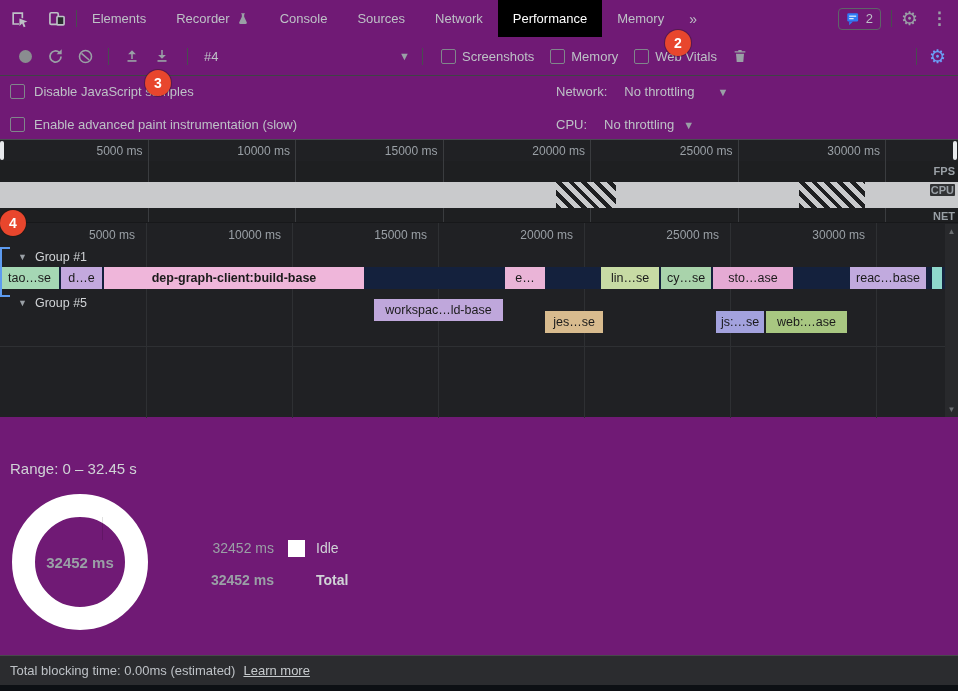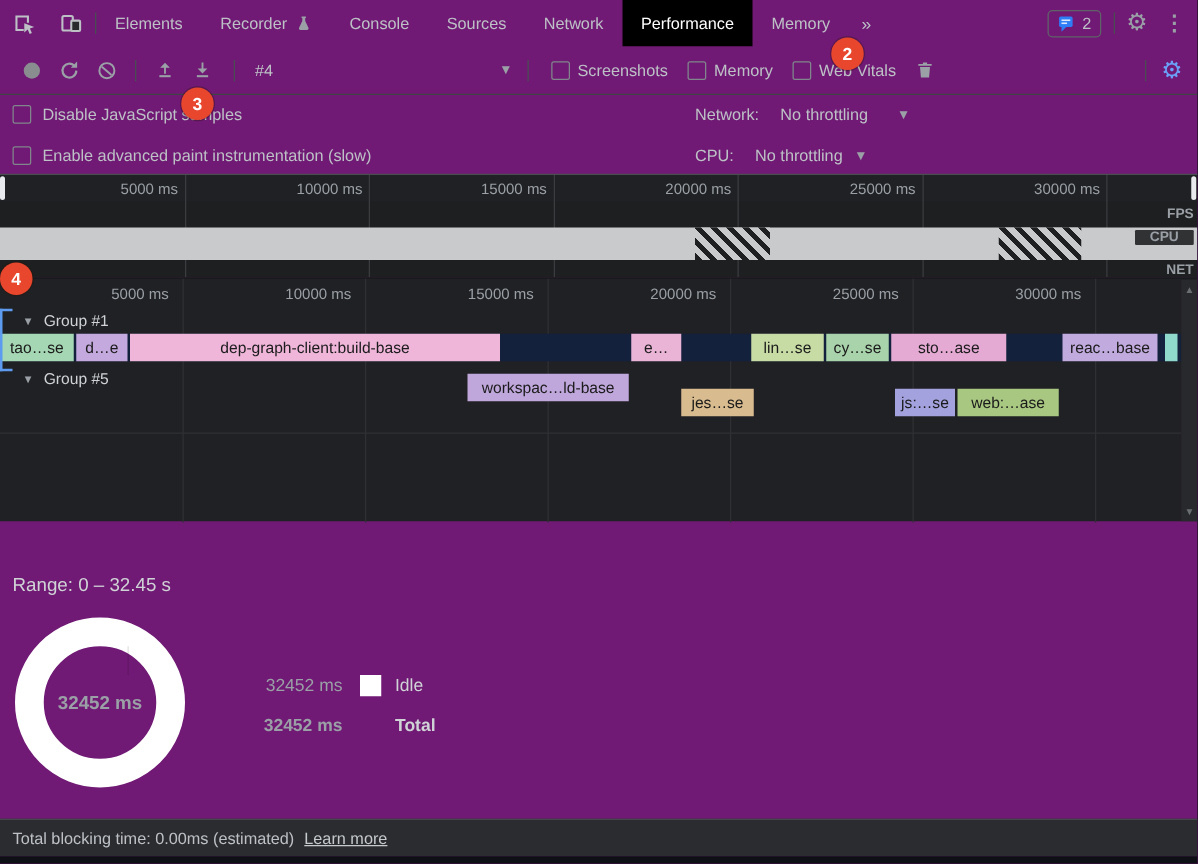--- a/index.html
+++ b/index.html
@@ -39,21 +39,21 @@
 
   
   .overview{left:0;top:140px;width:958px;height:82px;background:#1e1f21;}
   .ov-ruler{position:absolute;left:0;top:0;width:958px;height:21px;background:#202124;}
   .vtick{position:absolute;top:0;width:1px;background:#3a3c3f;}
   .time-label{position:absolute;width:100px;text-align:right;font-size:12px;color:#9aa0a6;top:4px;}
   .handle{position:absolute;top:1px;width:4px;height:19px;background:#e8eaed;border-radius:2px;}
   .trk-label{position:absolute;right:3px;font-size:11px;font-weight:bold;color:#9aa0a6;z-index:6;}
   .cpu-band{position:absolute;left:0;top:42px;width:958px;height:26px;background:#c9cacc;z-index:4;}
   .hatch{position:absolute;top:0;height:26px;background:repeating-linear-gradient(45deg,#1e1f21 0 4px,#c9cacc 4px 9px);}
-  .cpu-chip{background:rgba(32,33,36,.9);padding:0 12px;border-radius:1px;}
+  .cpu-chip{background:rgba(32,33,36,.9);padding:0 1px;border-radius:1px;}
 
   
   .flame{left:0;top:222px;width:958px;height:195px;background:#202124;border-top:1px solid #17181a;box-sizing:border-box;}
   .flame .vgrid{position:absolute;top:0;height:195px;width:1px;background:#2e3033;}
   .hgrid{position:absolute;left:0;top:123px;width:945px;height:1px;background:#2e3033;}
   .group-hd{position:absolute;left:18px;height:20px;display:flex;align-items:center;gap:8px;color:#d0d3d6;font-size:12.5px;cursor:pointer;z-index:5;}
   .tri{color:#9aa0a6;font-size:9px;}
   .track{position:absolute;left:0;width:945px;height:22px;}
   .bar{position:absolute;height:22px;line-height:22px;font-size:12.5px;color:#1b1b1b;text-align:center;
        overflow:hidden;white-space:nowrap;cursor:pointer;z-index:5;box-sizing:border-box;padding:0 3px;}
@@ -274,26 +274,26 @@
         <div class="time-label" style="left: 327px; top: 5px;">15000 ms</div>
         <div class="time-label" style="left: 473px; top: 5px;">20000 ms</div>
         <div class="time-label" style="left: 619px; top: 5px;">25000 ms</div>
         <div class="time-label" style="left: 765px; top: 5px;">30000 ms</div>
       </div>
     <div class="hgrid"></div>
     <div id="flame-rows">
         <div class="track" style="top: 44px; background: rgb(20, 33, 61);"></div>
         <div class="bar" style="top: 44px; left: 0px; width: 59px; background: rgb(165, 215, 180);">tao…se</div>
         <div class="bar" style="top: 44px; left: 61px; width: 41px; background: rgb(195, 169, 222);">d…e</div>
-        <div class="bar" style="top: 44px; left: 104px; width: 296px; background: rgb(239, 182, 218);">dep-graph-client:build-base</div>
+        <div class="bar" style="top: 44px; left: 104px; width: 260px; background: rgb(239, 182, 218); font-weight: bold;">dep-graph-client:build-base</div>
         <div class="bar" style="top: 44px; left: 374px; width: 129px; background: rgb(191, 167, 219); margin-top: 32px;">workspac…ld-base</div>
         <div class="bar" style="top: 44px; left: 505px; width: 40px; background: rgb(234, 180, 215);">e…</div>
         <div class="bar" style="top: 44px; left: 601px; width: 58px; background: rgb(199, 219, 164);">lin…se</div>
         <div class="bar" style="top: 44px; left: 661px; width: 50px; background: rgb(169, 211, 171);">cy…se</div>
-        <div class="bar" style="top: 44px; left: 713px; width: 92px; background: rgb(229, 170, 212);">sto…ase</div>
+        <div class="bar" style="top: 44px; left: 713px; width: 80px; background: rgb(229, 170, 212);">sto…ase</div>
         <div class="bar" style="top: 44px; left: 850px; width: 76px; background: rgb(193, 170, 222);">reac…base</div>
         <div class="bar" style="top: 44px; left: 932px; width: 10px; background: rgb(143, 216, 204);"></div>
         <div class="bar" style="top: 88px; left: 545px; width: 58px; background: rgb(216, 187, 142);">jes…se</div>
         <div class="bar" style="top: 88px; left: 716px; width: 48px; background: rgb(163, 162, 222);">js:…se</div>
         <div class="bar" style="top: 88px; left: 766px; width: 81px; background: rgb(168, 199, 129);">web:…ase</div>
       </div>
     <div class="group-hd" style="top:24px;">
       <span class="tri">▼</span>
       <span>Group #1</span>
     </div>

